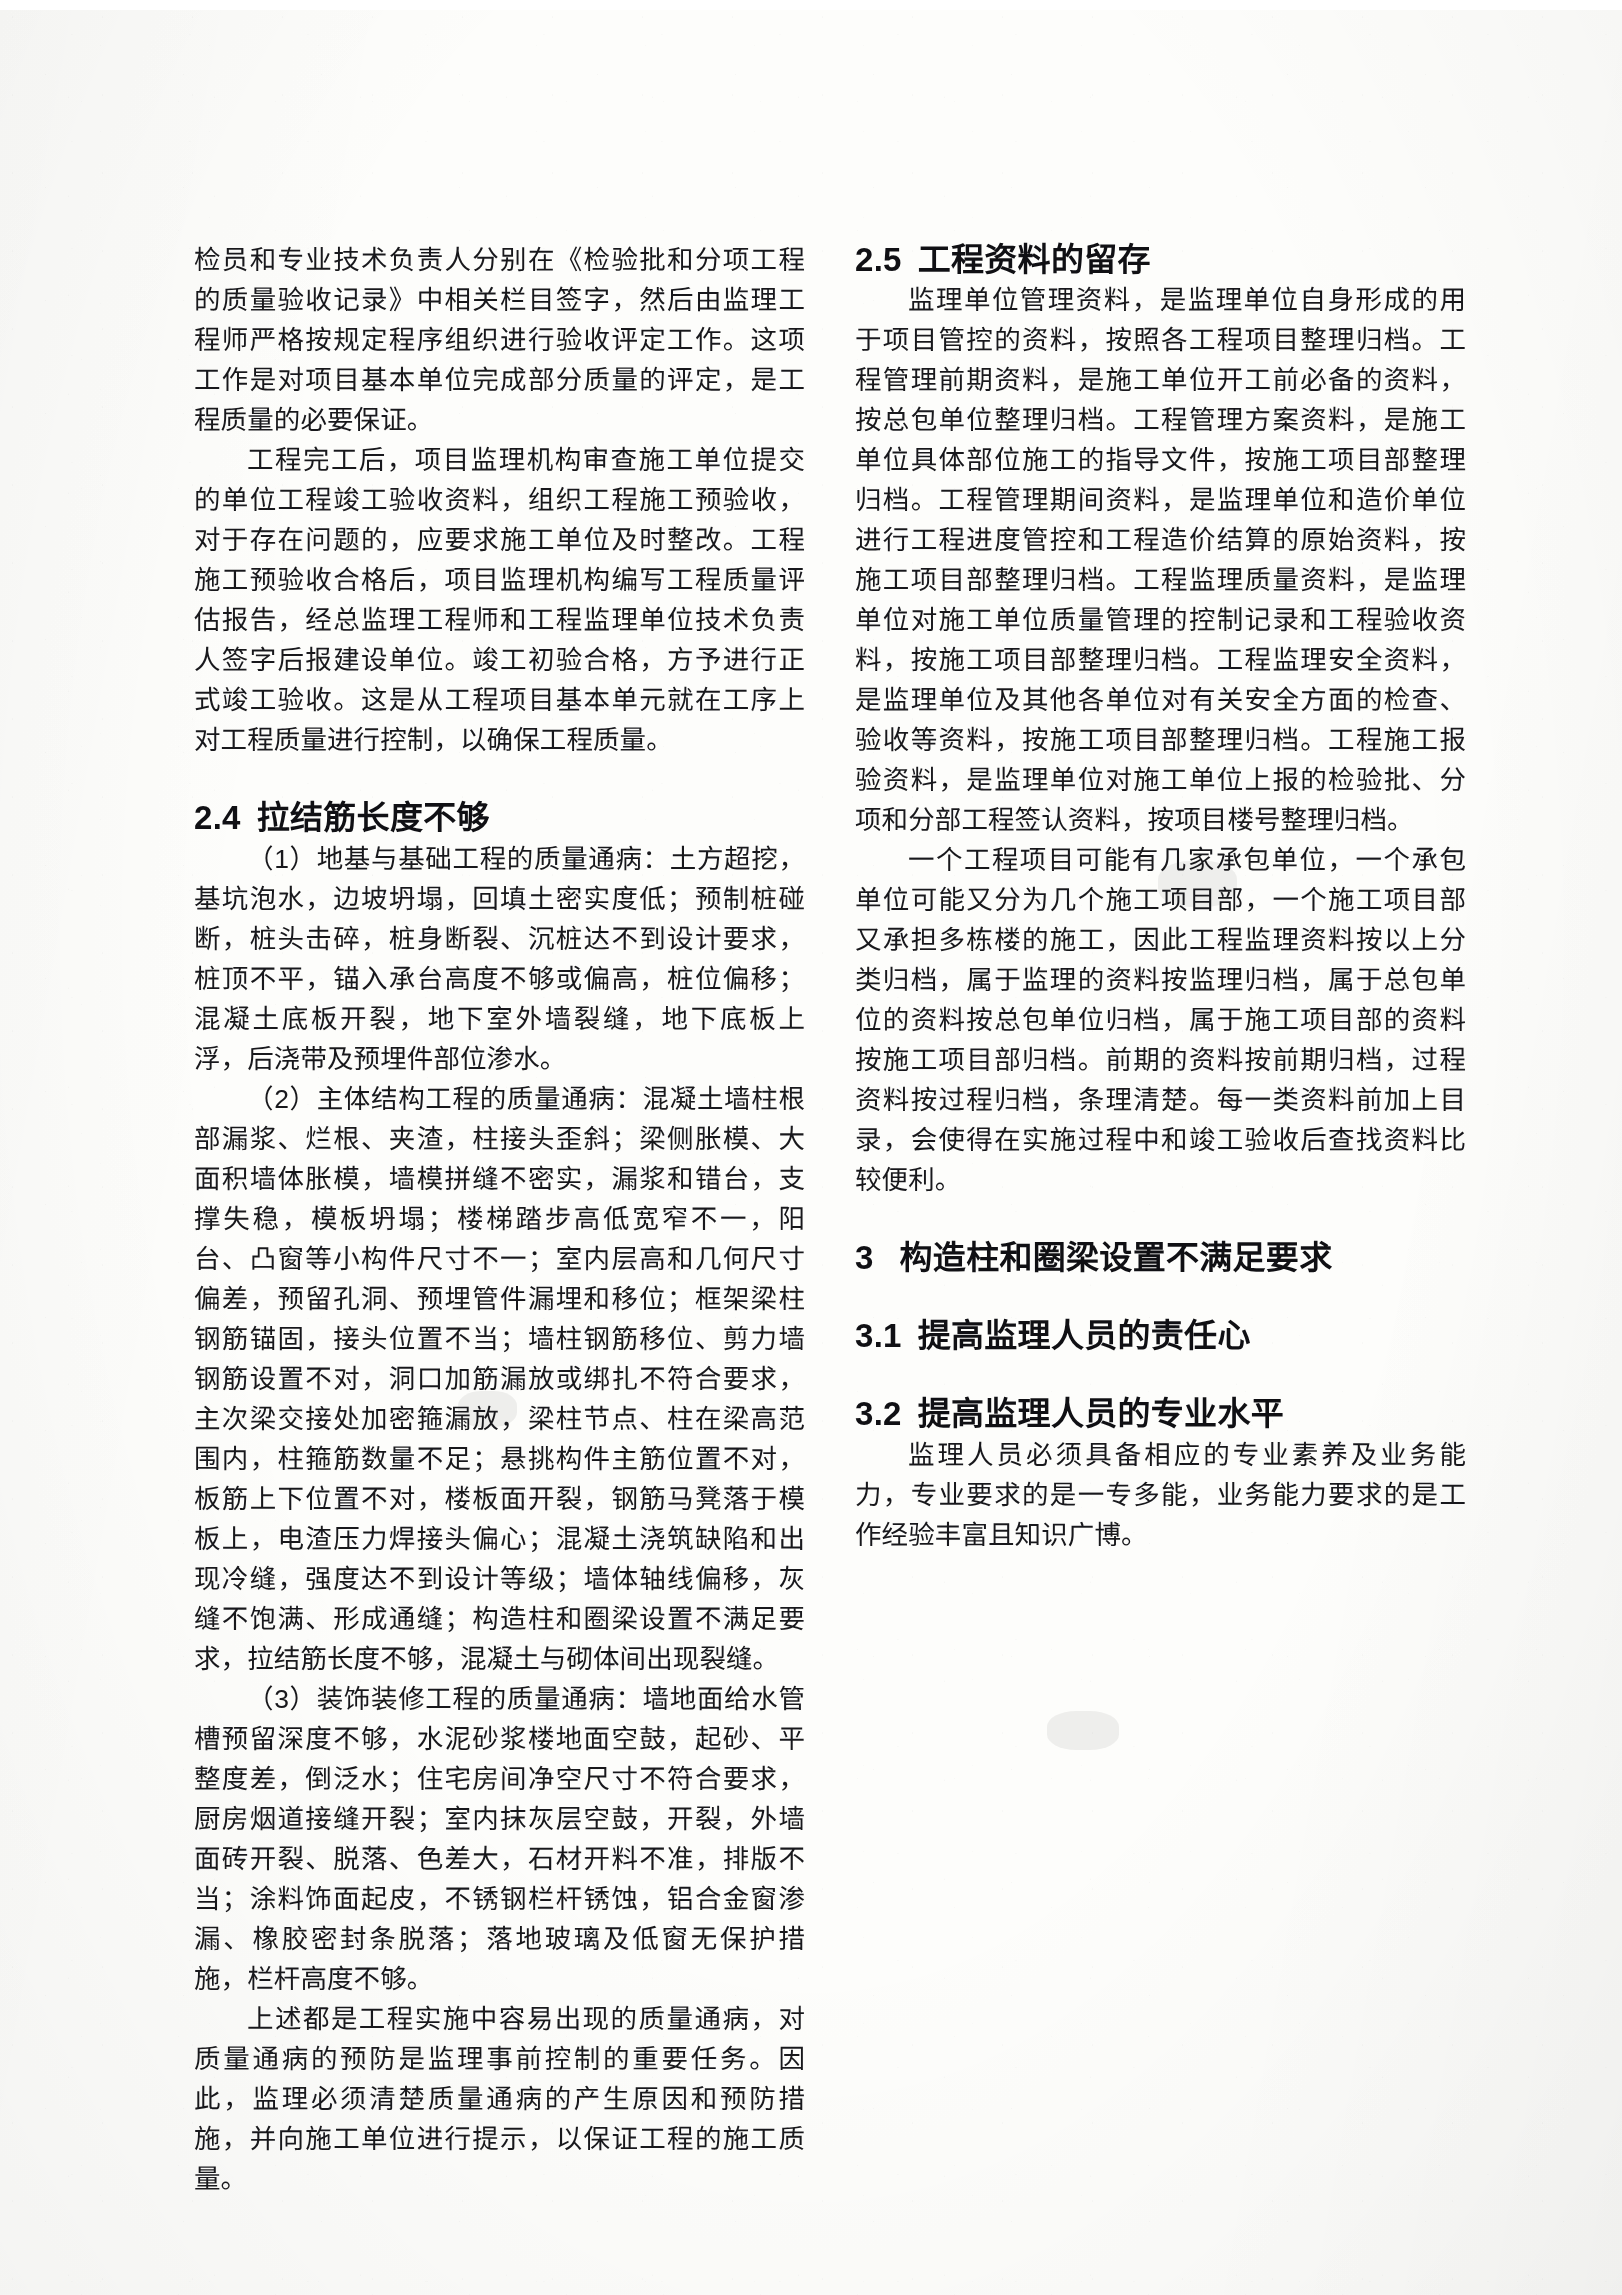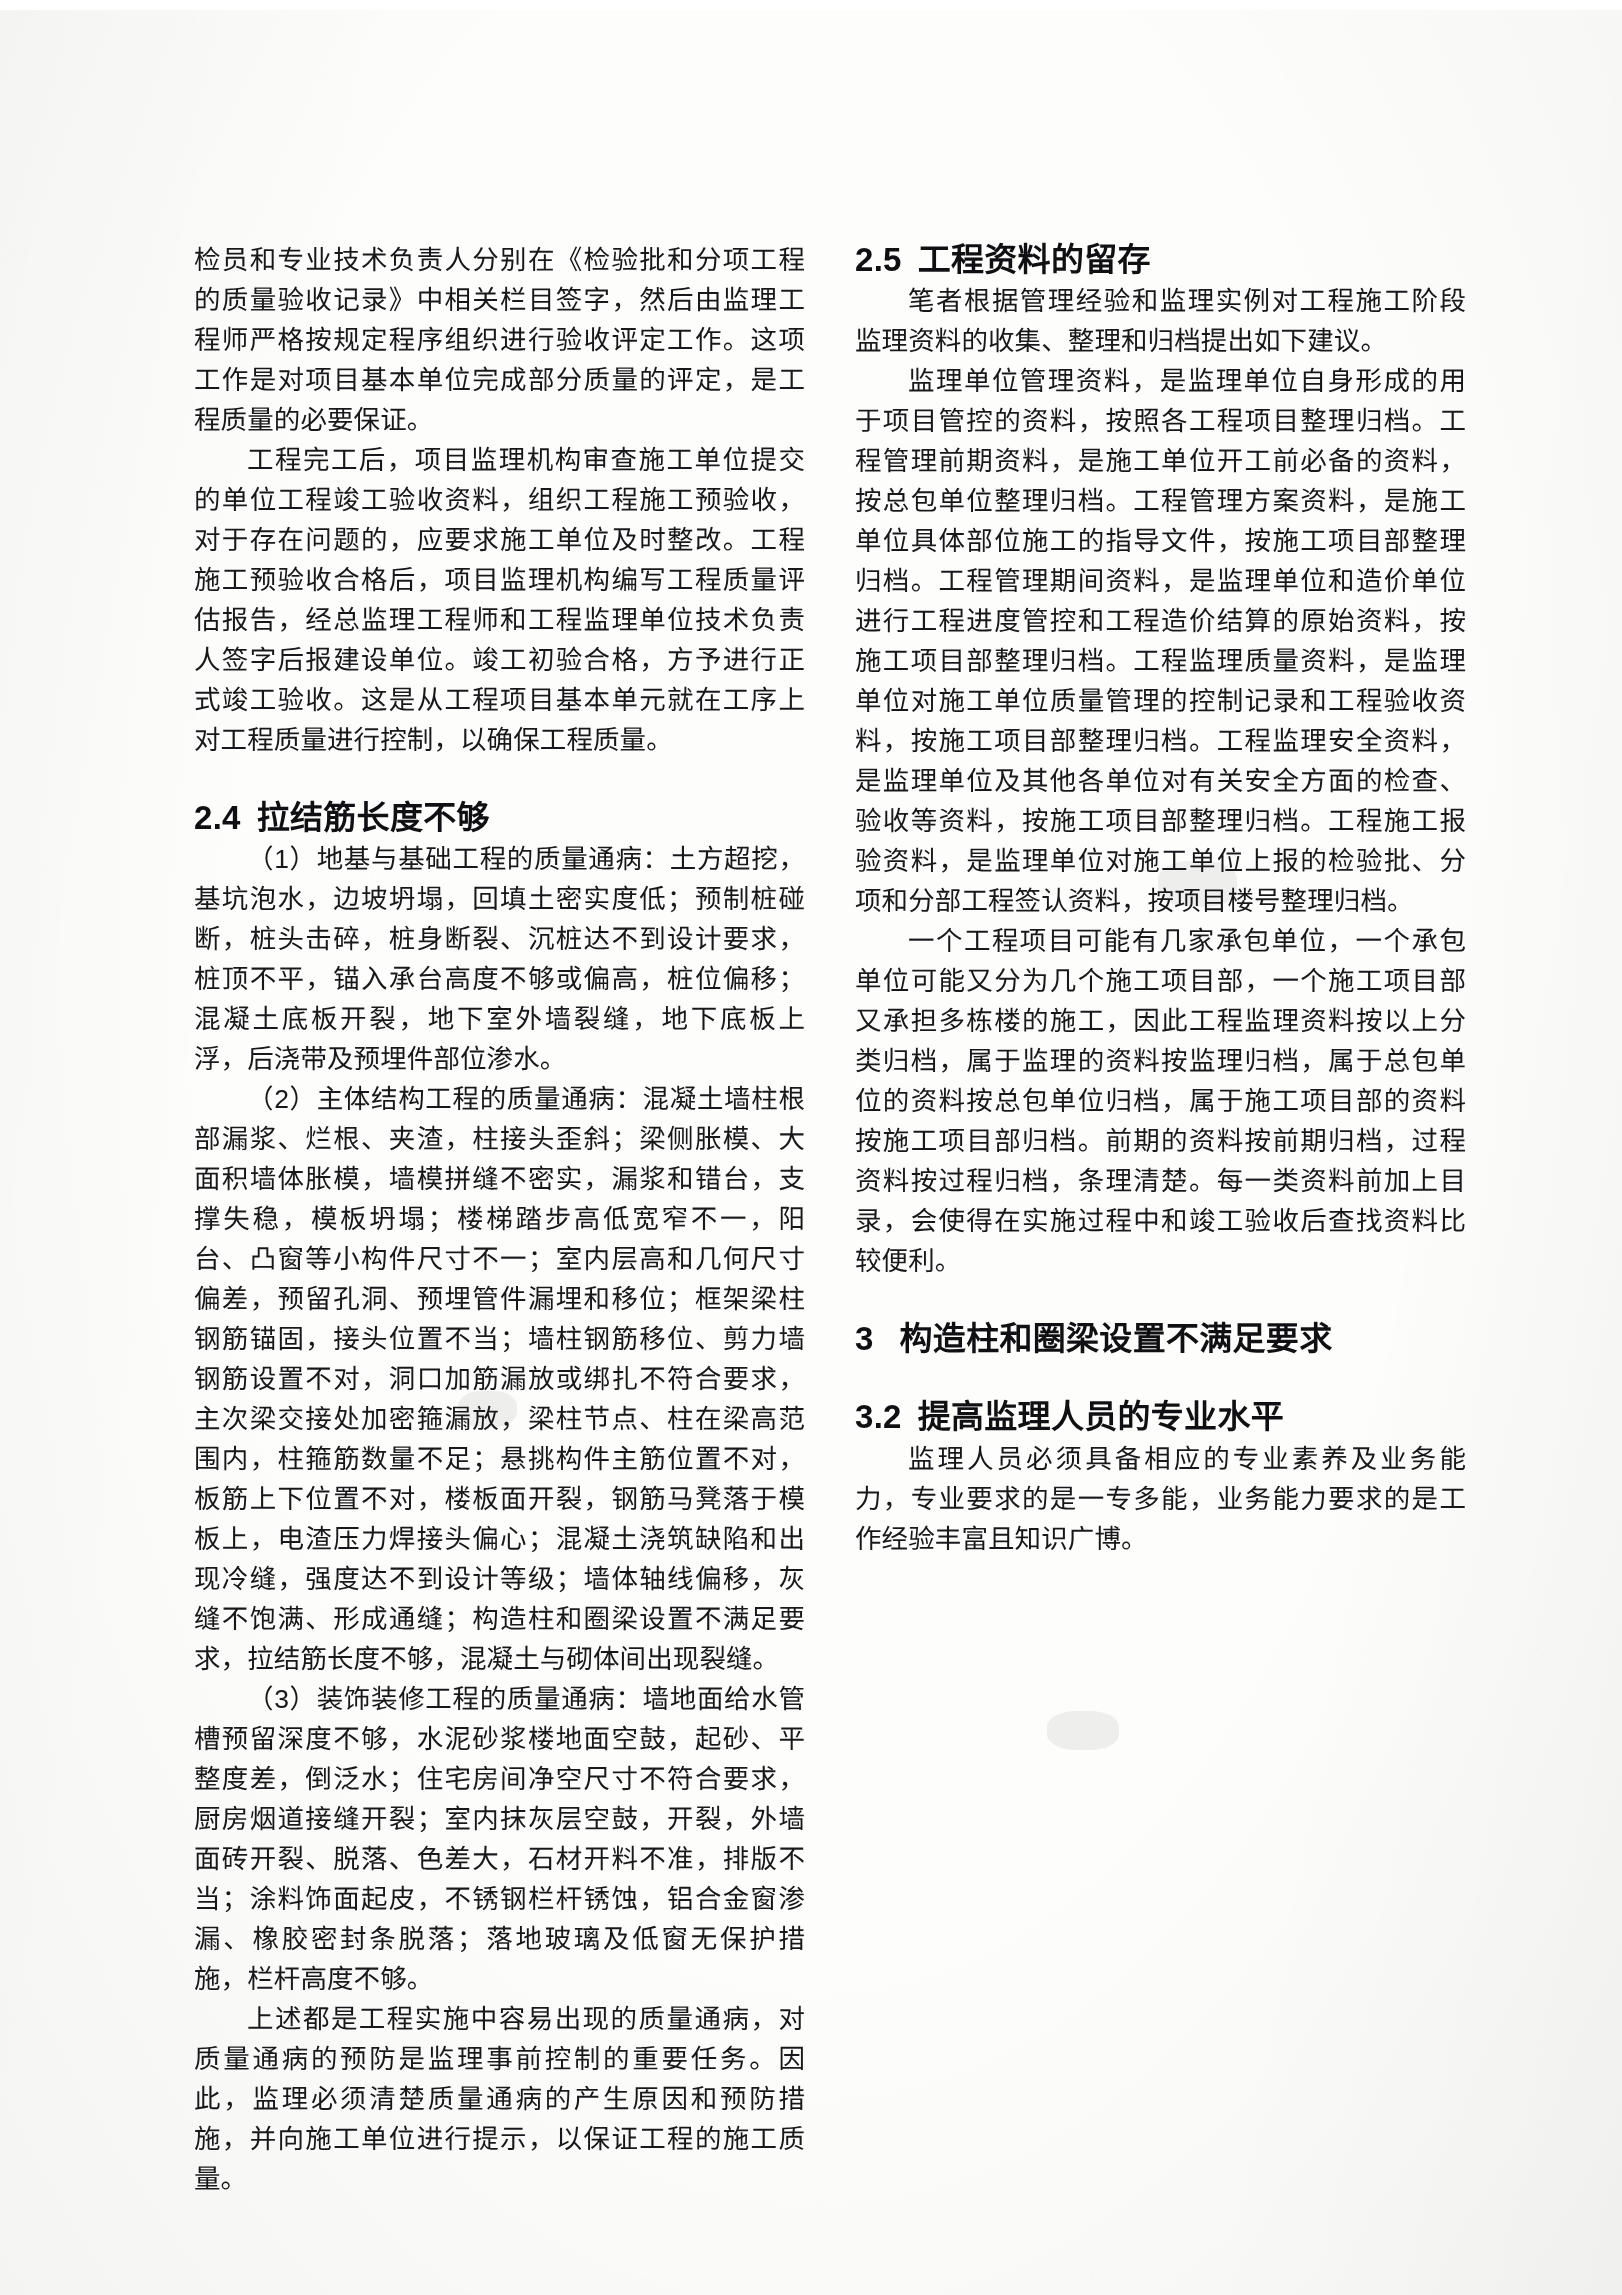--- a/index.html
+++ b/index.html
@@ -138,30 +138,32 @@
       <p class="para indent">上述都是工程实施中容易出现的质量通病，对质量通病的预防是监理事前控制的重要任务。因此，监理必须清楚质量通病的产生原因和预防措施，并向施工单位进行提示，以保证工程的施工质量。</p>
 
     </div>
 
     <div class="column">
 
       <h2 class="heading">
         <span class="num">2.5</span><span>工程资料的留存</span>
       </h2>
 
-      <p class="para indent sp-after-h">笔者根据管理经验和监理实例对工程施工阶段监理资料的收集、整理和归档提出如下建议。</p>
 
       <p class="para indent">监理单位管理资料，是监理单位自身形成的用于项目管控的资料，按照各工程项目整理归档。工程管理前期资料，是施工单位开工前必备的资料，按总包单位整理归档。工程管理方案资料，是施工单位具体部位施工的指导文件，按施工项目部整理归档。工程管理期间资料，是监理单位和造价单位进行工程进度管控和工程造价结算的原始资料，按施工项目部整理归档。工程监理质量资料，是监理单位对施工单位质量管理的控制记录和工程验收资料，按施工项目部整理归档。工程监理安全资料，是监理单位及其他各单位对有关安全方面的检查、验收等资料，按施工项目部整理归档。工程施工报验资料，是监理单位对施工单位上报的检验批、分项和分部工程签认资料，按项目楼号整理归档。</p>
 
       <p class="para indent">一个工程项目可能有几家承包单位，一个承包单位可能又分为几个施工项目部，一个施工项目部又承担多栋楼的施工，因此工程监理资料按以上分类归档，属于监理的资料按监理归档，属于总包单位的资料按总包单位归档，属于施工项目部的资料按施工项目部归档。前期的资料按前期归档，过程资料按过程归档，条理清楚。每一类资料前加上目录，会使得在实施过程中和竣工验收后查找资料比较便利。</p>
 
       <h2 class="heading level1 sp-before-h">
         <span class="num">3</span><span>构造柱和圈梁设置不满足要求</span>
       </h2>
 
+      <h2 class="heading sp-before-h">
+        <span class="num">3.1</span><span>提高监理人员的责任心</span>
+      </h2>
 
 
       <h2 class="heading sp-before-h">
         <span class="num">3.2</span><span>提高监理人员的专业水平</span>
       </h2>
 
       <p class="para indent sp-after-h">监理人员必须具备相应的专业素养及业务能力，专业要求的是一专多能，业务能力要求的是工作经验丰富且知识广博。</p>
 
 
     </div>

